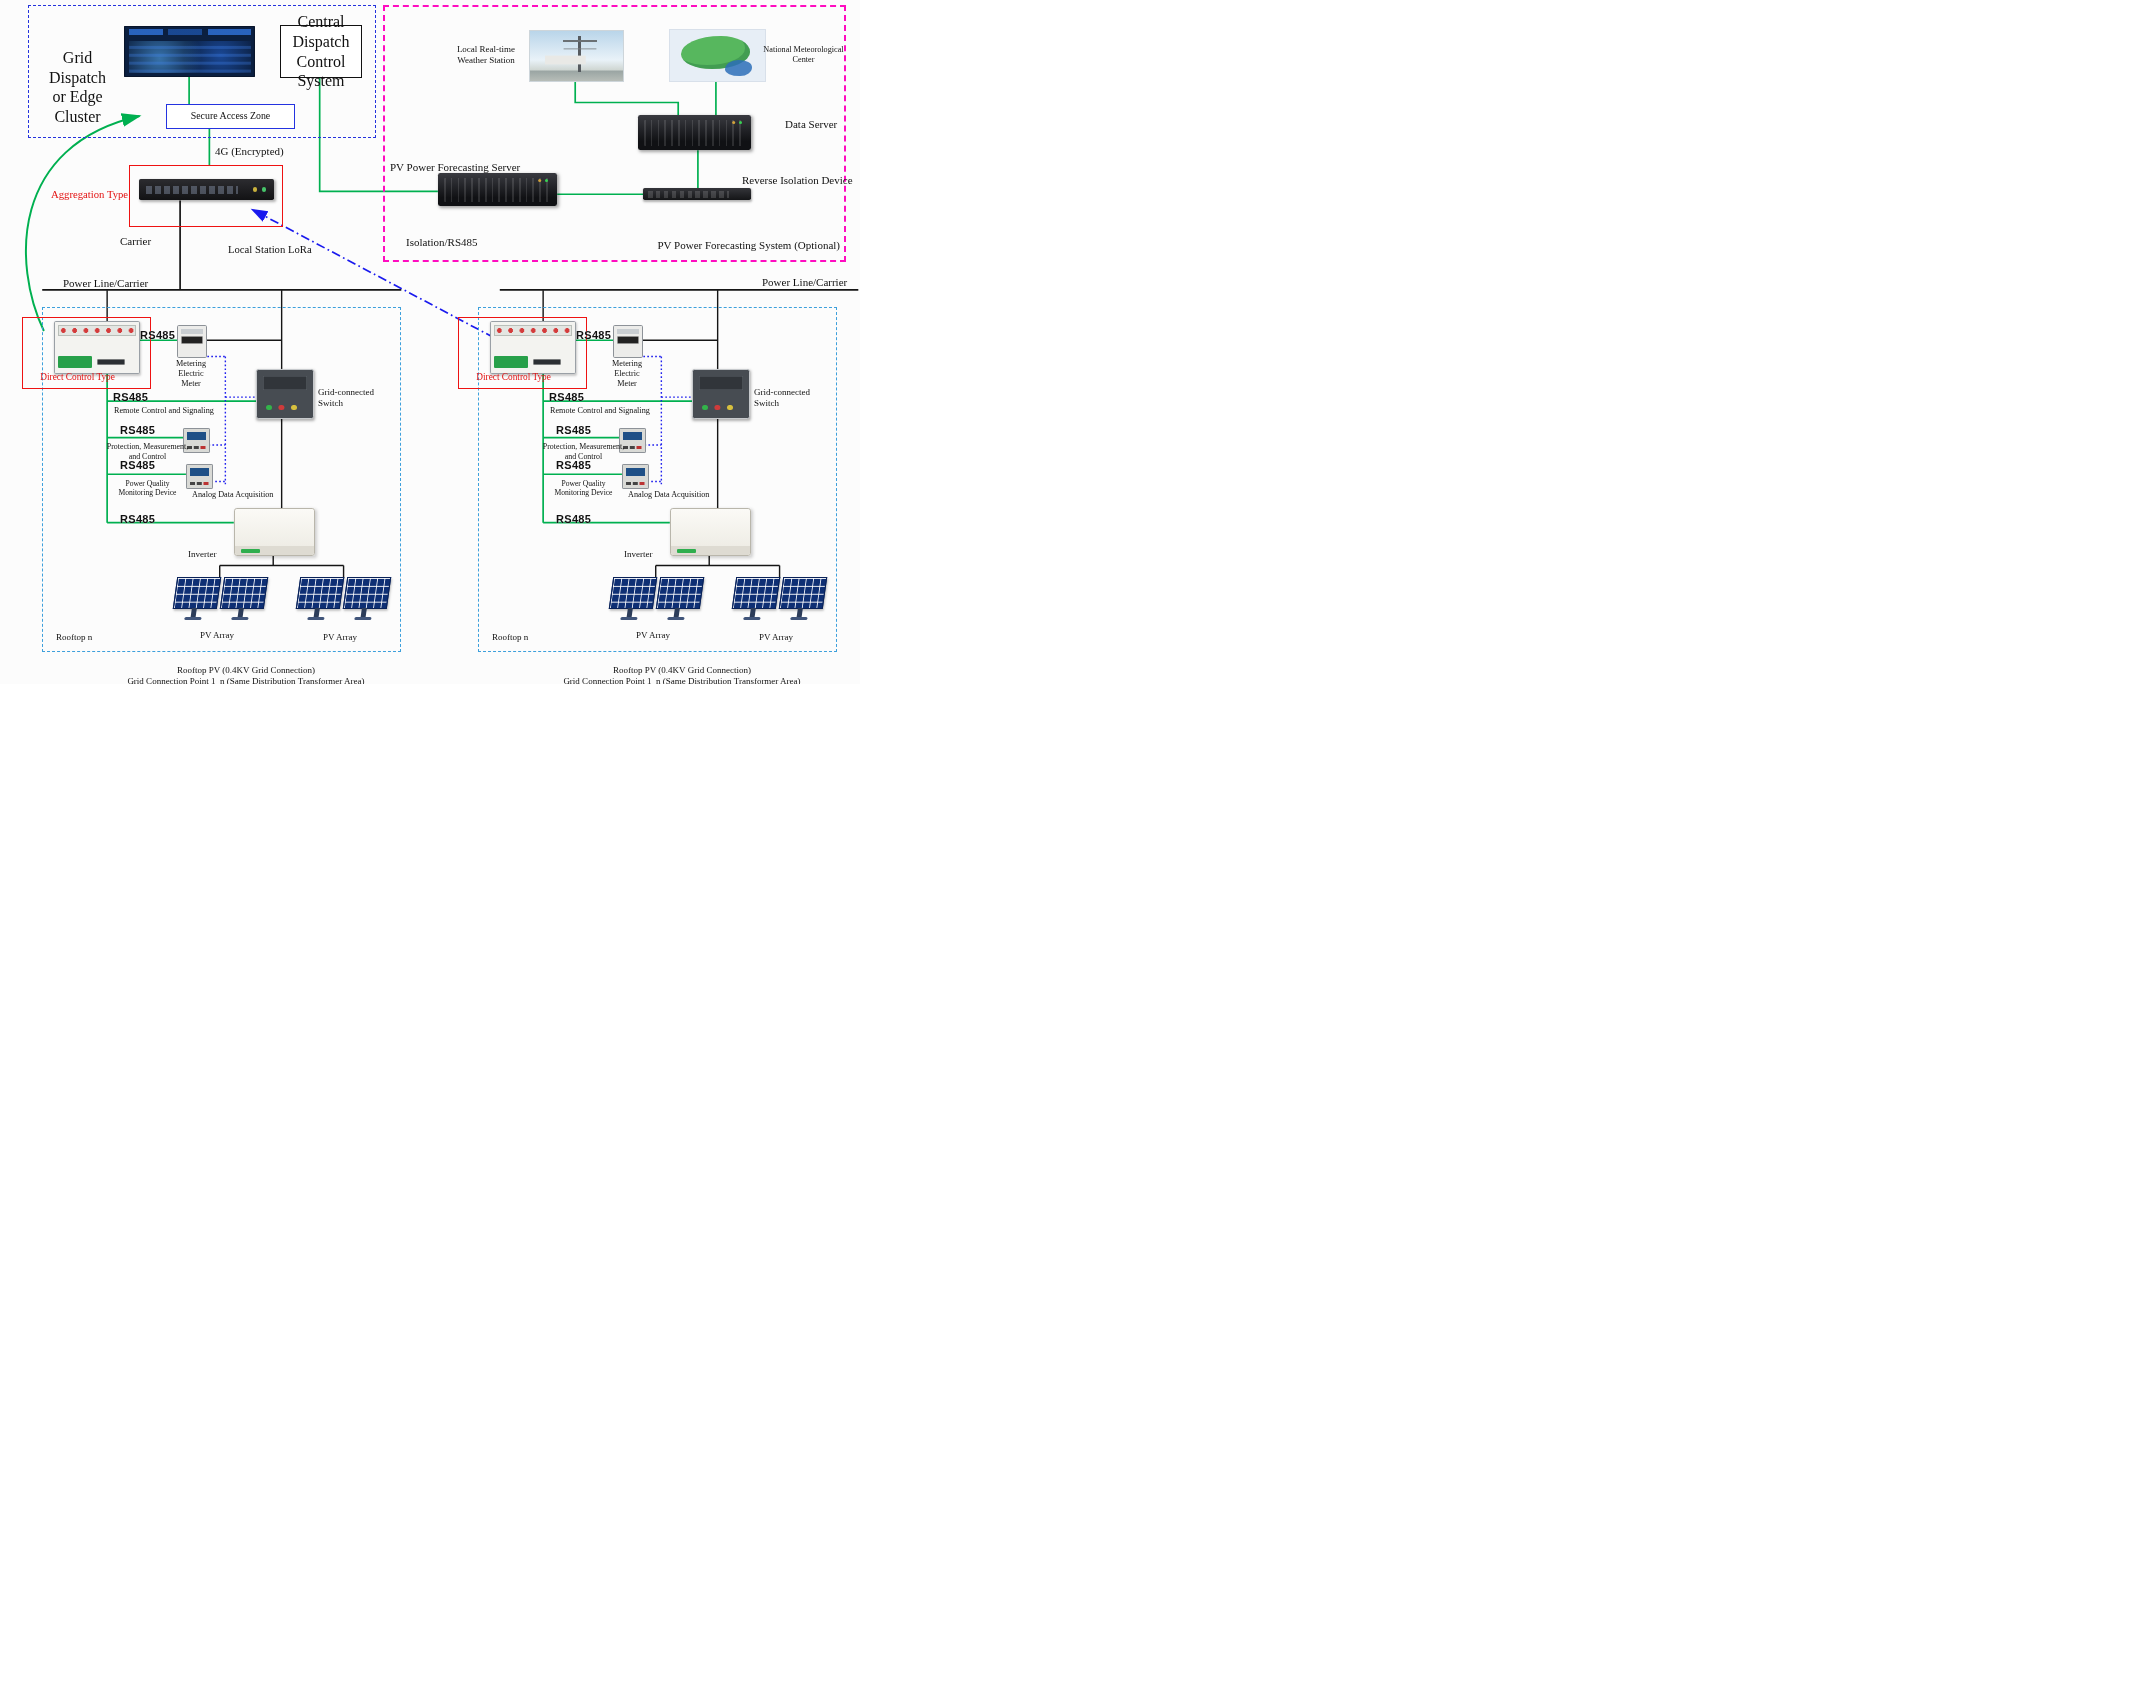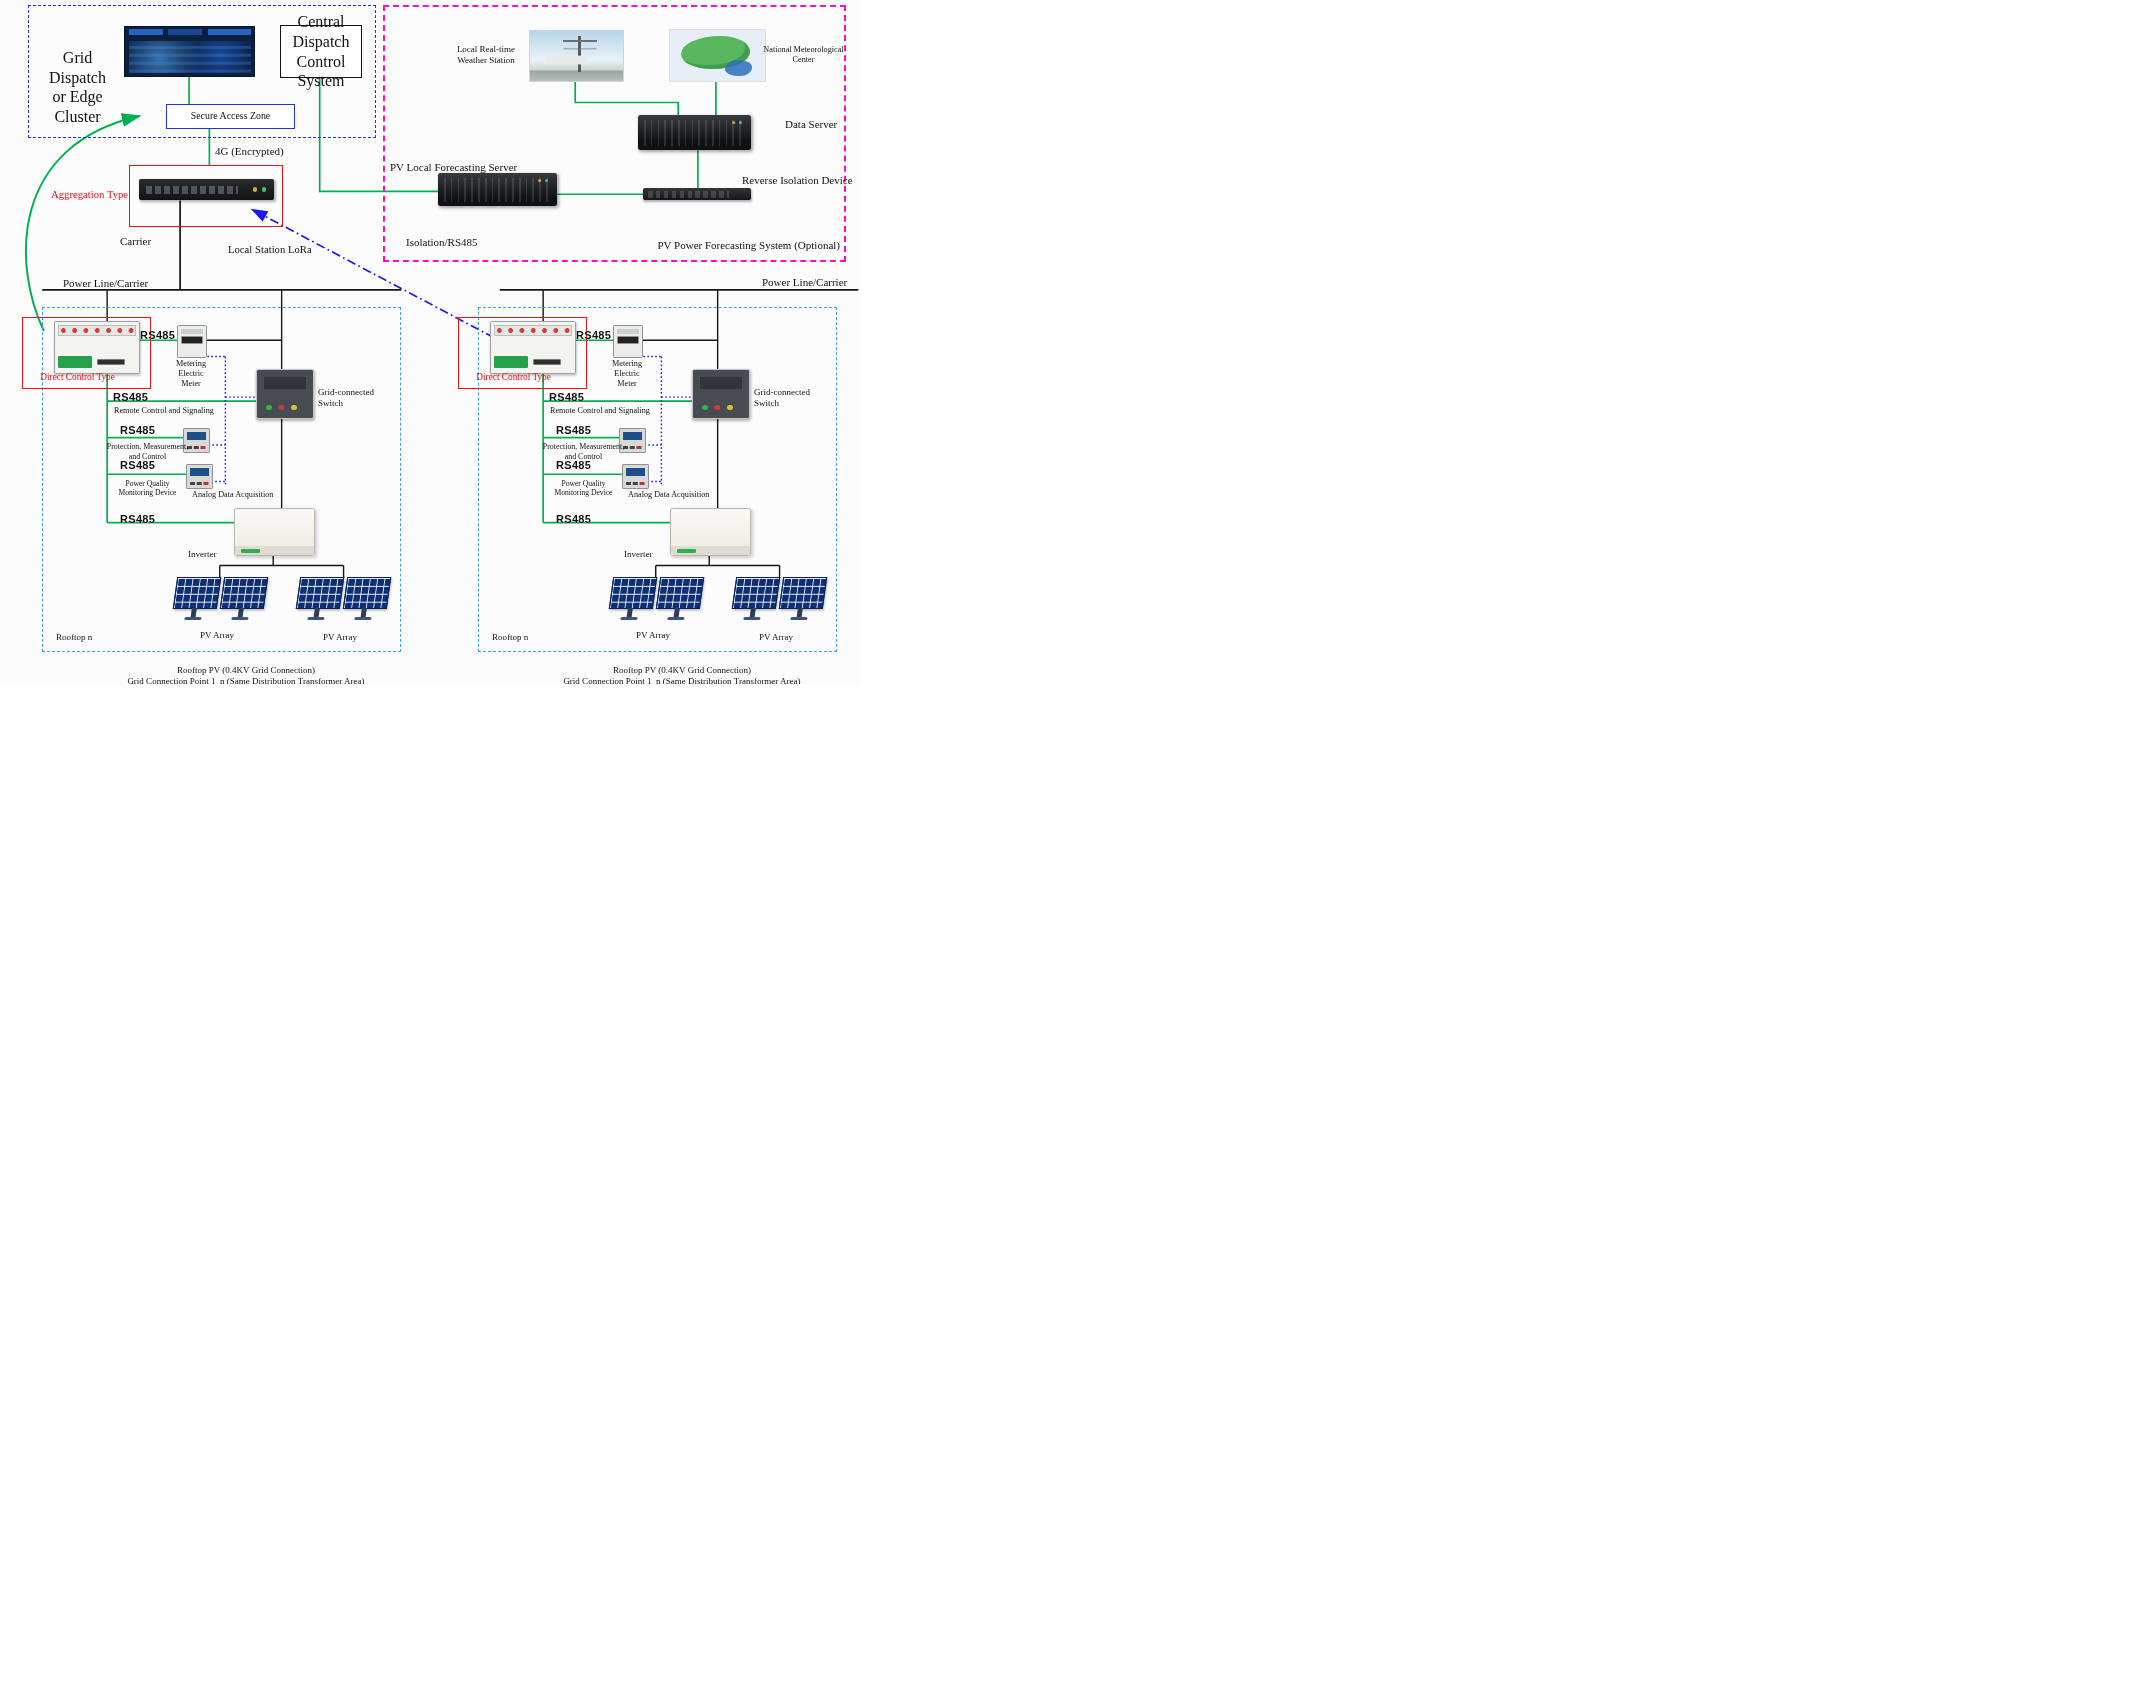--- a/index.html
+++ b/index.html
@@ -134,21 +134,21 @@
 
   <div class="abs bx-mag" style="left:383px;top:4.5px;width:459px;height:253px;"></div>
   <div class="lbl center" style="left:449px;top:44px;width:74px;font-size:9px;">Local Real-time
 Weather Station</div>
   <div class="weather-photo" style="left:529px;top:30px;width:93px;height:50px;"></div>
   <div class="map-img" style="left:669px;top:29px;width:95px;height:51px;"></div>
   <div class="lbl center" style="left:762px;top:45px;width:83px;font-size:8.2px;">National Meteorological
 Center</div>
   <div class="lbl" style="left:785px;top:118px;">Data Server</div>
   <div class="rack" style="left:638px;top:115px;width:113px;height:35px;"></div>
-  <div class="lbl" style="left:390px;top:161px;">PV Local Forecasting Server</div>
+  <div class="lbl" style="left:390px;top:161px;">PV Power Forecasting Server</div>
   <div class="rack" style="left:438px;top:173px;width:119px;height:33px;"></div>
   <div class="lbl" style="left:742px;top:174px;">Reverse Isolation Device</div>
   <div class="thinrack" style="left:643px;top:188px;width:108px;height:12.4px;"></div>
   <div class="lbl" style="left:406px;top:236px;">Isolation/RS485</div>
   <div class="lbl right" style="left:591px;top:239px;width:249px;">PV Power Forecasting System (Optional)</div>
 
   <div class="rooftop">
     <svg class="lines" width="380" height="400" viewBox="0 0 675 710">
 
       <path d="M153,0 L153,55" stroke="#151515" stroke-width="2.5" fill="none"></path>

